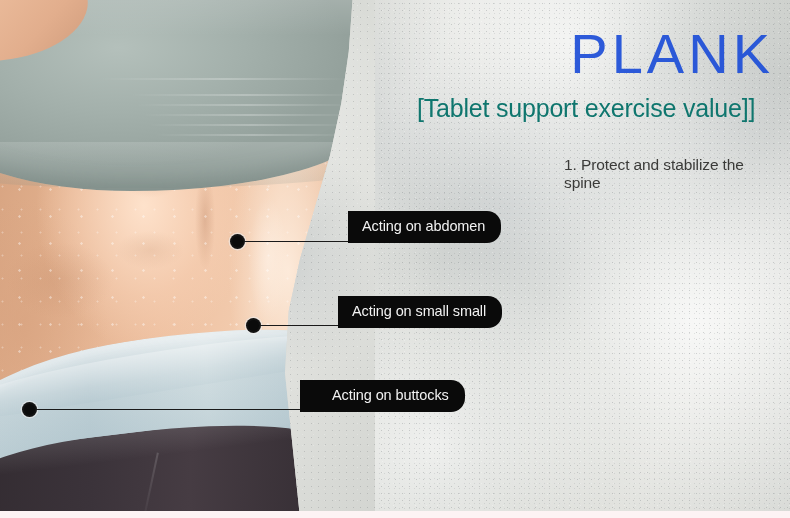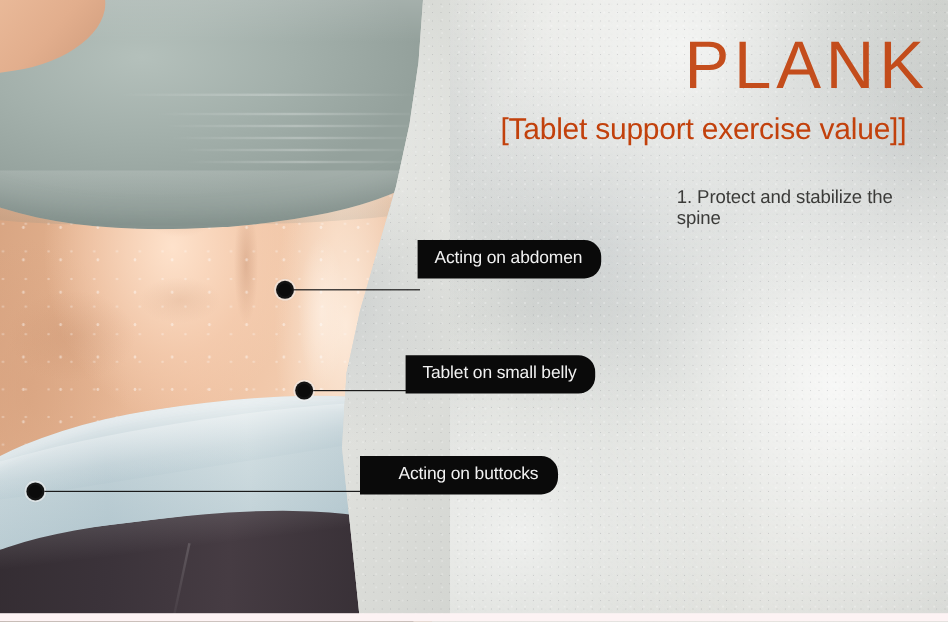--- a/index.html
+++ b/index.html
@@ -214,30 +214,30 @@
     position:absolute; left:280px; top:0; width:100px; height:518px;
     background:linear-gradient(90deg, rgba(214,215,210,0) 0%, rgba(214,215,210,.0) 40%, rgba(214,215,210,.0) 100%);
     pointer-events:none;
   }
 
   
   .plank-title {
     position:absolute; right:16px; top:26px;
     font-size:56px;
     letter-spacing:4px;
-    color:#c2410c;
+    color:#1d4ed8;
     font-weight:300;
     line-height:1;
     white-space:nowrap;
     opacity:.92;
   }
   .subtitle {
     position:absolute; left:417px; top:94px;
     font-size:25px;
-    color:#c2410c;
+    color:#0f766e;
     white-space:nowrap;
     letter-spacing:-.2px;
   }
   .benefit-list {
     position:absolute; left:564px; top:156px;
     width:220px;
   }
   .benefit {
     color:#3b3b39;
     font-size:15.5px;
@@ -275,21 +275,21 @@
     line-height:1;
     padding:8px 16px 9px 14px;
     border-radius:0 14px 14px 0;
     white-space:nowrap;
     letter-spacing:-.1px;
   }
 
   
   #callout-abdomen .dot    { left:230px; top:234px; }
   #callout-abdomen .leader { left:245px; top:241px; width:105px; }
-  #callout-abdomen .tag    { left:348px; top:200px; }
+  #callout-abdomen .tag    { left:348px; top:211px; }
 
   #callout-small-belly .dot    { left:246px; top:318px; }
   #callout-small-belly .leader { left:261px; top:325px; width:78px; }
   #callout-small-belly .tag    { left:338px; top:296px; }
 
   #callout-buttocks .dot    { left:22px; top:402px; }
   #callout-buttocks .leader { left:37px; top:409px; width:264px; }
   #callout-buttocks .tag    { left:300px; top:380px;padding-left:32px; }
 
   
@@ -346,21 +346,21 @@
 
   <div class="callout" id="callout-abdomen">
     <span class="dot"></span>
     <span class="leader"></span>
     <span class="tag">Acting on abdomen</span>
   </div>
 
   <div class="callout" id="callout-small-belly">
     <span class="dot"></span>
     <span class="leader"></span>
-    <span class="tag">Tablet on small belly</span>
+    <span class="tag">Acting on small small</span>
   </div>
 
   <div class="callout" id="callout-buttocks">
     <span class="dot"></span>
     <span class="leader"></span>
     <span class="tag">Acting on buttocks</span>
   </div>
 
   <div class="bottom-strip"></div>
 </div>

